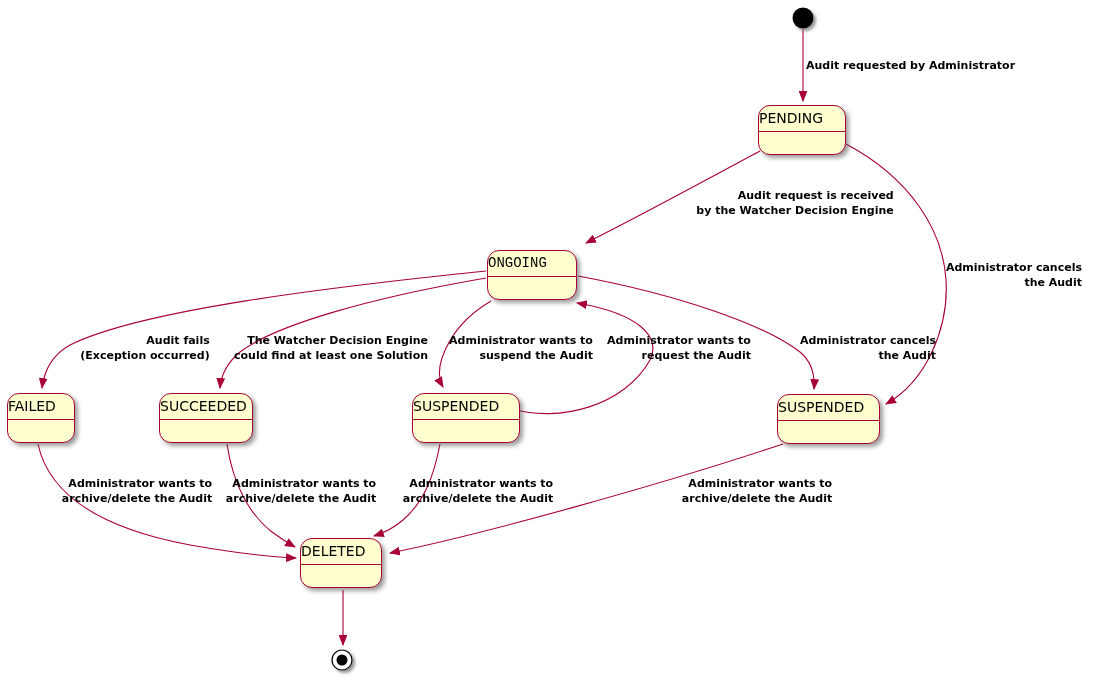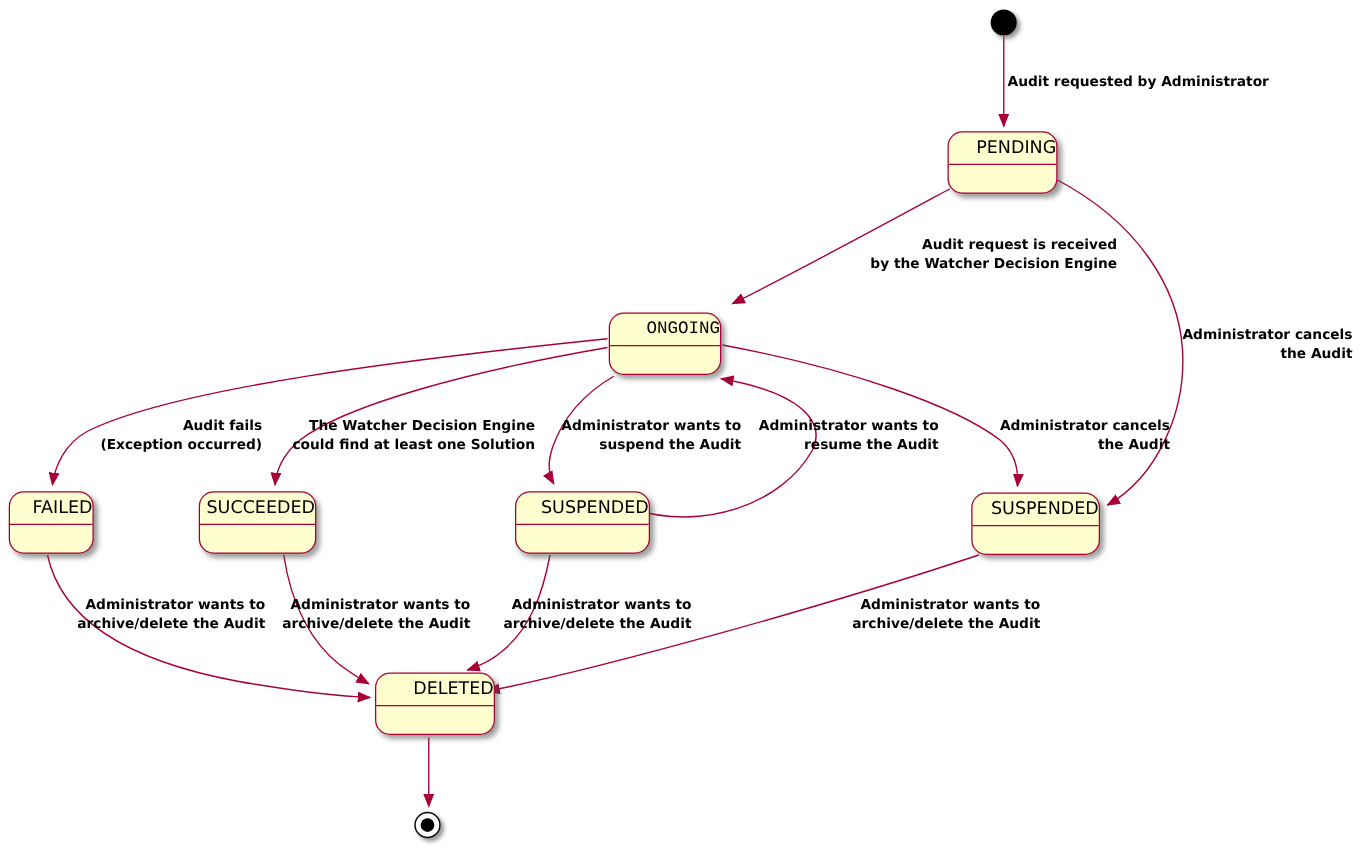--- a/index.html
+++ b/index.html
@@ -19,21 +19,21 @@
   .state {
     position:absolute; box-sizing:border-box; height:50px;
     background:var(--state-fill,#FEFECE);
     border:1.5px solid var(--state-border,#A80036);
     border-radius:12px;
     box-shadow:3px 3px 4px rgba(80,80,80,0.55);
     color:var(--text,#000000);
   }
   .state-title {
     box-sizing:border-box; height:26px; line-height:24px;
-    text-align:right; font-size:14px;
+    text-align:left; font-size:14px;
     border-bottom:1.5px solid var(--state-border,#A80036);
   }
   .state-body { height:20px; }
 
   .edge-label {
     position:absolute; font-size:11px; line-height:15px;
     color:var(--text,#000000); white-space:nowrap; text-align:right;font-weight:bold;
   }
   .edge-label.centered { transform:translateX(-50%); }
   .edge-label span { display:block; }
@@ -93,21 +93,21 @@
     <div class="state-body"></div>
   </div>
   <div class="state" style="left:412px; top:393px; width:108px;">
     <div class="state-title">SUSPENDED</div>
     <div class="state-body"></div>
   </div>
   <div class="state" style="left:777px; top:394px; width:103px;">
     <div class="state-title">SUSPENDED</div>
     <div class="state-body"></div>
   </div>
-  <div class="state" style="left:300px; top:538px; width:96px;">
+  <div class="state" style="left:300px; top:538px; width:82px;">
     <div class="state-title">DELETED</div>
     <div class="state-body"></div>
   </div>
 
   <div class="edge-label" style="left:806px; top:58px;">
     <span>Audit requested by Administrator</span>
   </div>
 
   <div class="edge-label centered" style="left:795px; top:188px;">
     <span>Audit request is received</span>
@@ -129,21 +129,21 @@
     <span>(Exception occurred)</span>
   </div>
 
   <div class="edge-label centered" style="left:521px; top:333px;">
     <span>Administrator wants to</span>
     <span>suspend the Audit</span>
   </div>
 
   <div class="edge-label centered" style="left:679px; top:333px;">
     <span>Administrator wants to</span>
-    <span>resume the Audit</span>
+    <span>request the Audit</span>
   </div>
 
   <div class="edge-label centered" style="left:868px; top:333px;">
     <span>Administrator cancels</span>
     <span>the Audit</span>
   </div>
 
   <div class="edge-label centered" style="left:137px; top:476px;">
     <span>Administrator wants to</span>
     <span>archive/delete the Audit</span>

